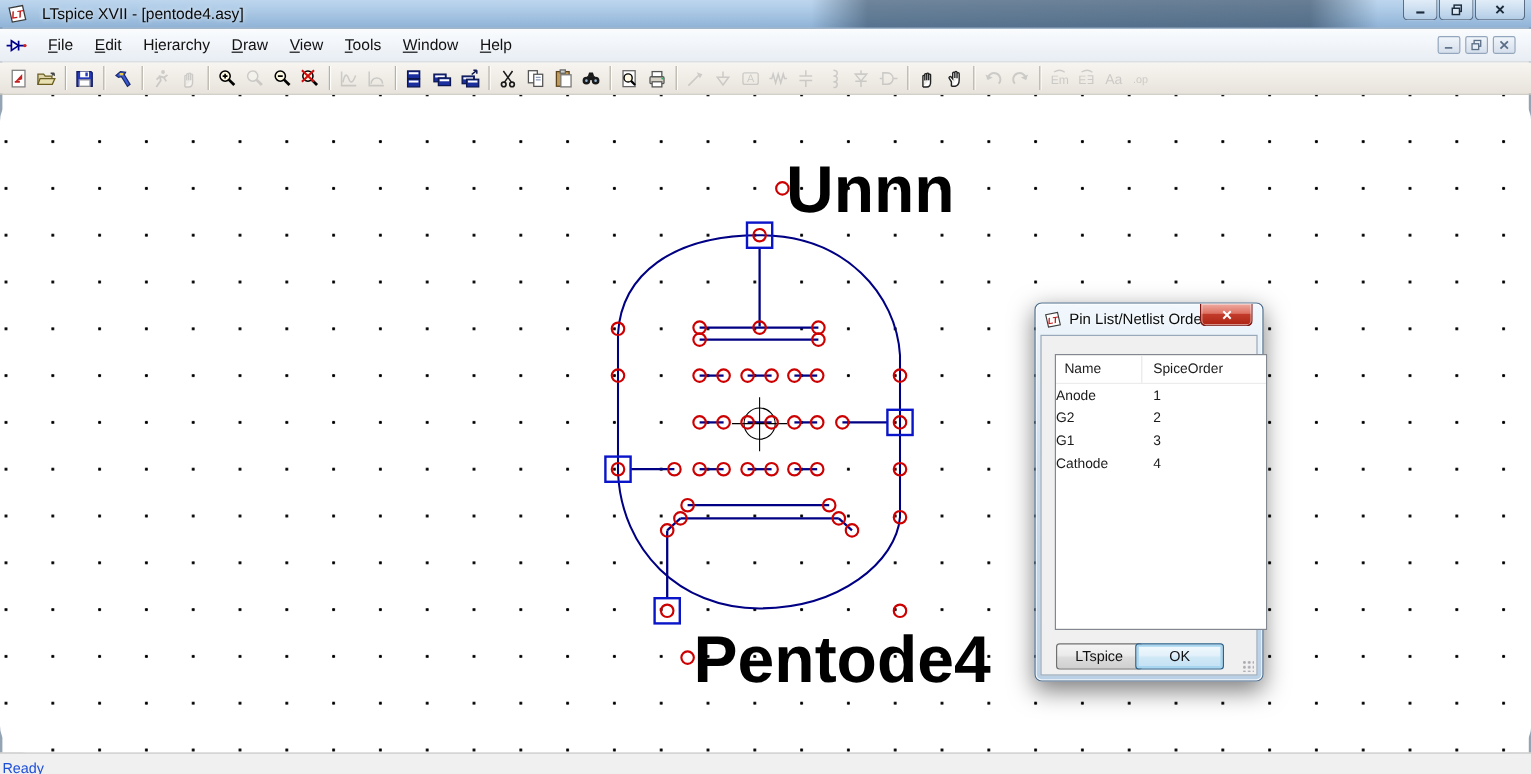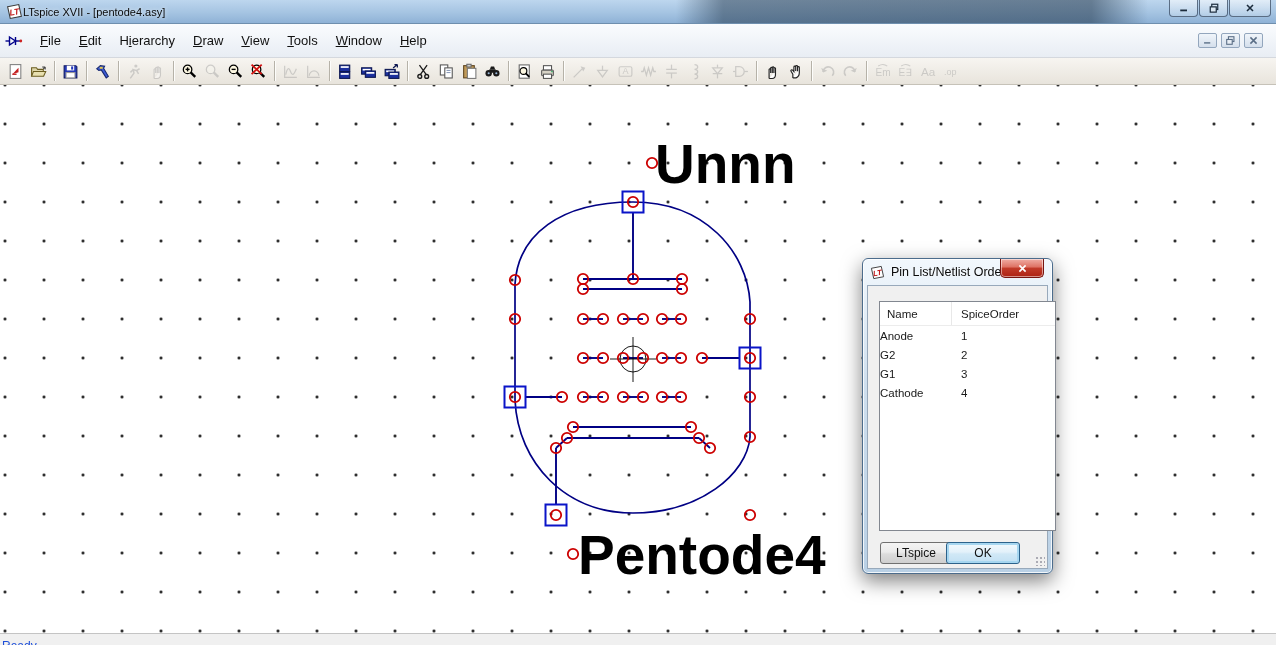--- a/index.html
+++ b/index.html
@@ -15,32 +15,32 @@
   .titlebar {
     position:relative; height:24px; display:flex; align-items:center; padding-left:6px;
     background:linear-gradient(180deg,#bdd6ee 0%,#a5c4e2 55%,#8fb2d6 100%);
     border-bottom:1px solid #6f8fae;
   }
   .titlebar::after {
     content:""; position:absolute; left:53%; top:0; width:37%; height:100%; pointer-events:none;
     background:linear-gradient(90deg, rgba(25,45,65,0) 0%, rgba(25,45,65,.48) 10%, rgba(25,45,65,.52) 88%, rgba(25,45,65,0) 100%);
   }
   .app-icon { width:17px; height:17px; flex:0 0 auto; }
-  .title-text { margin-left:0; font-size:11px; color:#0a0a0a; text-shadow:0 0 4px rgba(255,255,255,.9); white-space:nowrap; }
+  .title-text { margin-left:12px; font-size:13px; color:#0a0a0a; text-shadow:0 0 4px rgba(255,255,255,.9); white-space:nowrap; }
   .win-controls { position:absolute; right:5px; top:0; display:flex; gap:1px; z-index:3; }
   .win-btn {
     width:29px; height:17px; display:flex; align-items:center; justify-content:center;
     background:linear-gradient(rgba(255,255,255,.55),rgba(215,230,245,.35));
     border:1px solid rgba(50,70,95,.75); border-top:none; border-radius:0 0 4px 4px; cursor:default;
   }
   .win-btn.close { width:42px; }
 
   
   .menubar {
-    height:34px; display:flex; align-items:center; padding:0 5px; position:relative;
+    height:28px; display:flex; align-items:center; padding:0 5px; position:relative;
     background:linear-gradient(#fafcfe,#e8edf4); border-bottom:1px solid #d4d8de; font-size:13px; color:#111;
   }
   .doc-icon { width:18px; height:16px; margin-right:8px; }
   .menu-item { padding:2px 9px; white-space:nowrap; }
   .accel { text-decoration:underline; }
   .mdi-controls { margin-left:auto; margin-right:8px; display:flex; gap:4px; }
   .mdi-btn {
     width:19px; height:15px; display:flex; align-items:center; justify-content:center;
     background:linear-gradient(#f0f5fa,#d5dfec); border:1px solid #93a6bd; border-radius:2px;
   }
@@ -55,21 +55,21 @@
   .tbi {
     width:23px; height:23px; border:none; background:transparent; padding:0;
     display:flex; align-items:center; justify-content:center; cursor:default;
   }
   .tbi.disabled { opacity:.42; filter:grayscale(.7); }
 
   
   .canvas {
     position:relative; height:548px; background-color:#fff; overflow:hidden;
     background-image:radial-gradient(circle, #000 1.05px, transparent 1.55px);
-    background-size:39px 39px; background-position:24.5px 19.5px;
+    background-size:39px 39px; background-position:24.5px 19.5px;border-radius:22px;
   }
   .symbol-svg { position:absolute; left:0; top:0; }
 
   
   .dialog {
     position:absolute; left:862px; top:173px; width:191px; height:316px; z-index:5; border-radius:6px;
     background:linear-gradient(#f2f8fd,#cfdfee 40%,#b9d0e5);
     border:1px solid #4c6c8c;
     box-shadow:0 7px 20px rgba(0,0,0,.5), inset 0 0 0 1px rgba(255,255,255,.8);
   }

